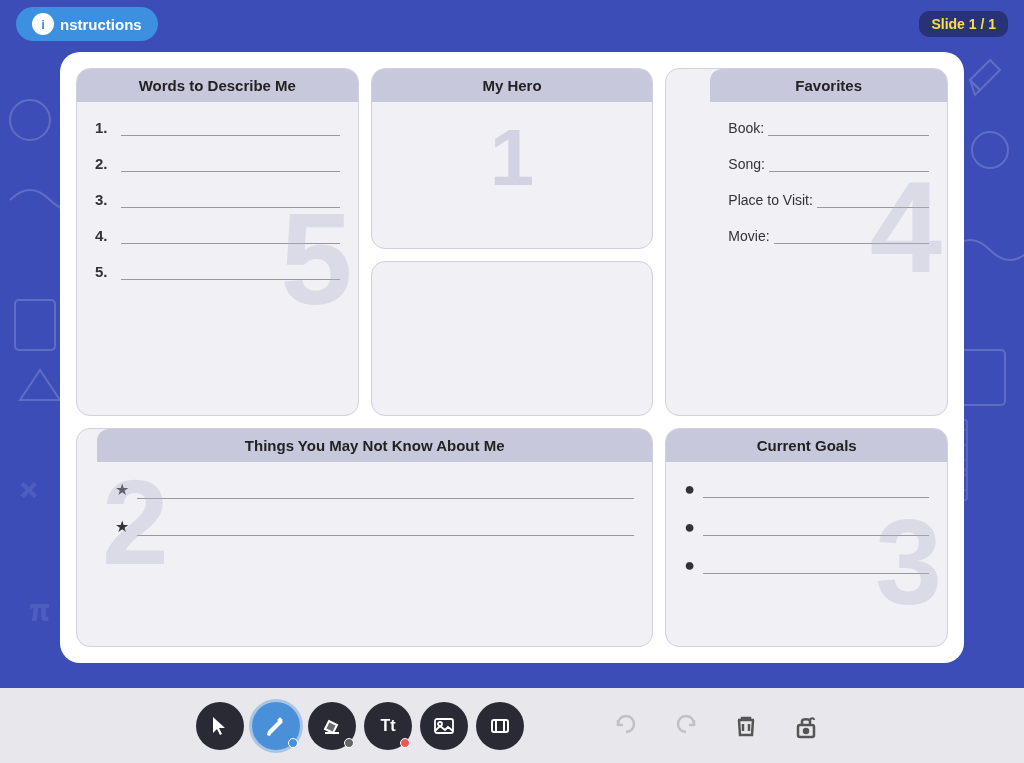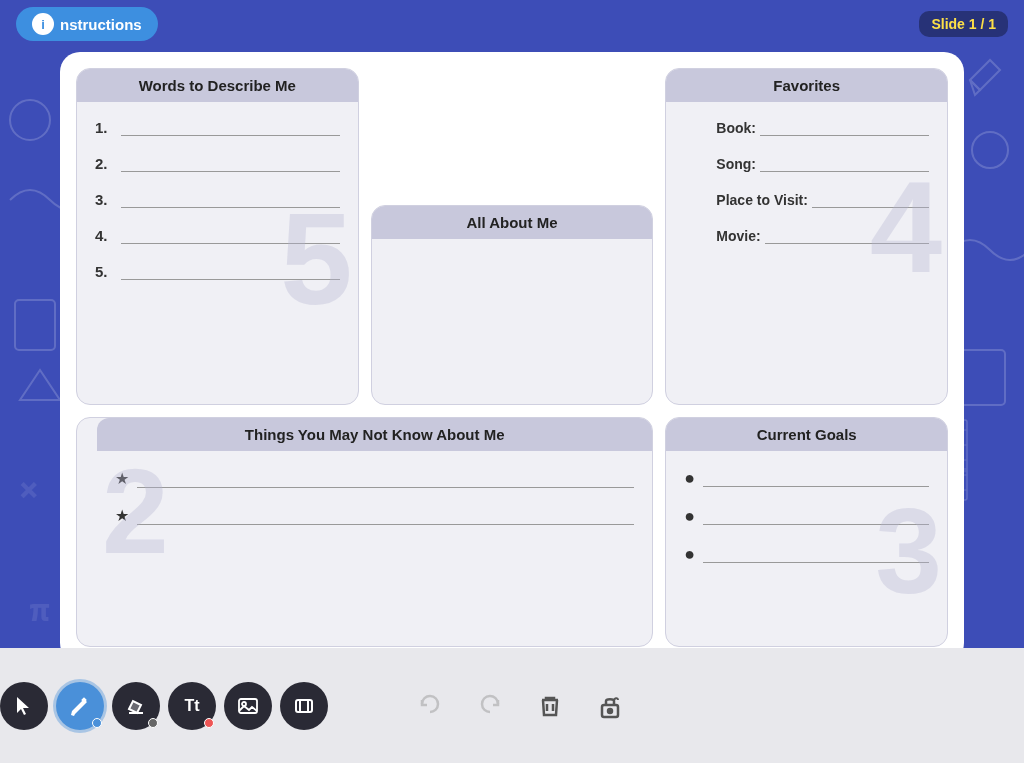--- a/index.html
+++ b/index.html
@@ -180,20 +180,21 @@
     }
 
     .all-about-card .card-body {
       min-height: 120px;
     }
 
     
     .favorites-card {
       grid-column: 3;
       grid-row: 1 / 3;
+      padding-left: 44px;
     }
 
     .favorites-card .bg-number {
       position: absolute;
       font-size: 130px;
       font-weight: bold;
       color: rgba(180,180,210,0.35);
       bottom: -10px;
       right: 5px;
       line-height: 1;
@@ -209,22 +210,21 @@
       display: flex;
       align-items: flex-end;
       margin-bottom: 20px;
       font-size: 14px;
       color: #333;
       gap: 4px;
     }
 
     .favorites-list .fav-item .fav-label {
       white-space: nowrap;
-      font-weight: bold;
-      margin-left: 32px;
+      font-weight: normal;
     }
 
     .favorites-list .fav-item .fav-line {
       flex: 1;
       border-bottom: 1.5px solid #999;
       height: 16px;
     }
 
     
     .things-card {
@@ -307,24 +307,25 @@
       border-bottom: 1.5px solid #999;
       height: 16px;
     }
 
     
     .bottom-toolbar {
       position: absolute;
       bottom: 0;
       left: 0;
       right: 0;
-      height: 115px;
+      height: 75px;
       background: #e8e8ec;
       display: flex;
       align-items: center;
+      justify-content: center;
       gap: 0;
     }
 
     .toolbar-left {
       display: flex;
       align-items: center;
       gap: 8px;
       margin-right: 40px;
     }
 
@@ -461,20 +462,26 @@
             <span class="line"></span>
           </li>
         <li>
             <span class="num">5.</span>
             <span class="line"></span>
           </li>
       </ul>
     </div>
   </div>
 
+  <div class="card hero-card">
+    <div class="card-header">My Hero</div>
+    <div class="card-body hero-body">
+      <span class="hero-number">1</span>
+    </div>
+  </div>
 
   <div class="card favorites-card">
     <div class="card-header">Favorites</div>
     <div class="card-body">
       <span class="bg-number">4</span>
       <div class="favorites-list">
         <div class="fav-item">
           <span class="fav-label">Book:</span>
           <span class="fav-line"></span>
         </div>
@@ -488,21 +495,20 @@
         </div>
         <div class="fav-item">
           <span class="fav-label">Movie:</span>
           <span class="fav-line"></span>
         </div>
       </div>
     </div>
   </div>
 
   <div class="card all-about-card">
-    <div class="card-header">All About Me</div>
     <div class="card-body">
     </div>
   </div>
 
   <div class="card things-card">
     <div class="card-header">Things You May Not Know About Me</div>
     <div class="card-body">
       <span class="bg-number">2</span>
       <div class="things-list">
         <div class="thing-item">

